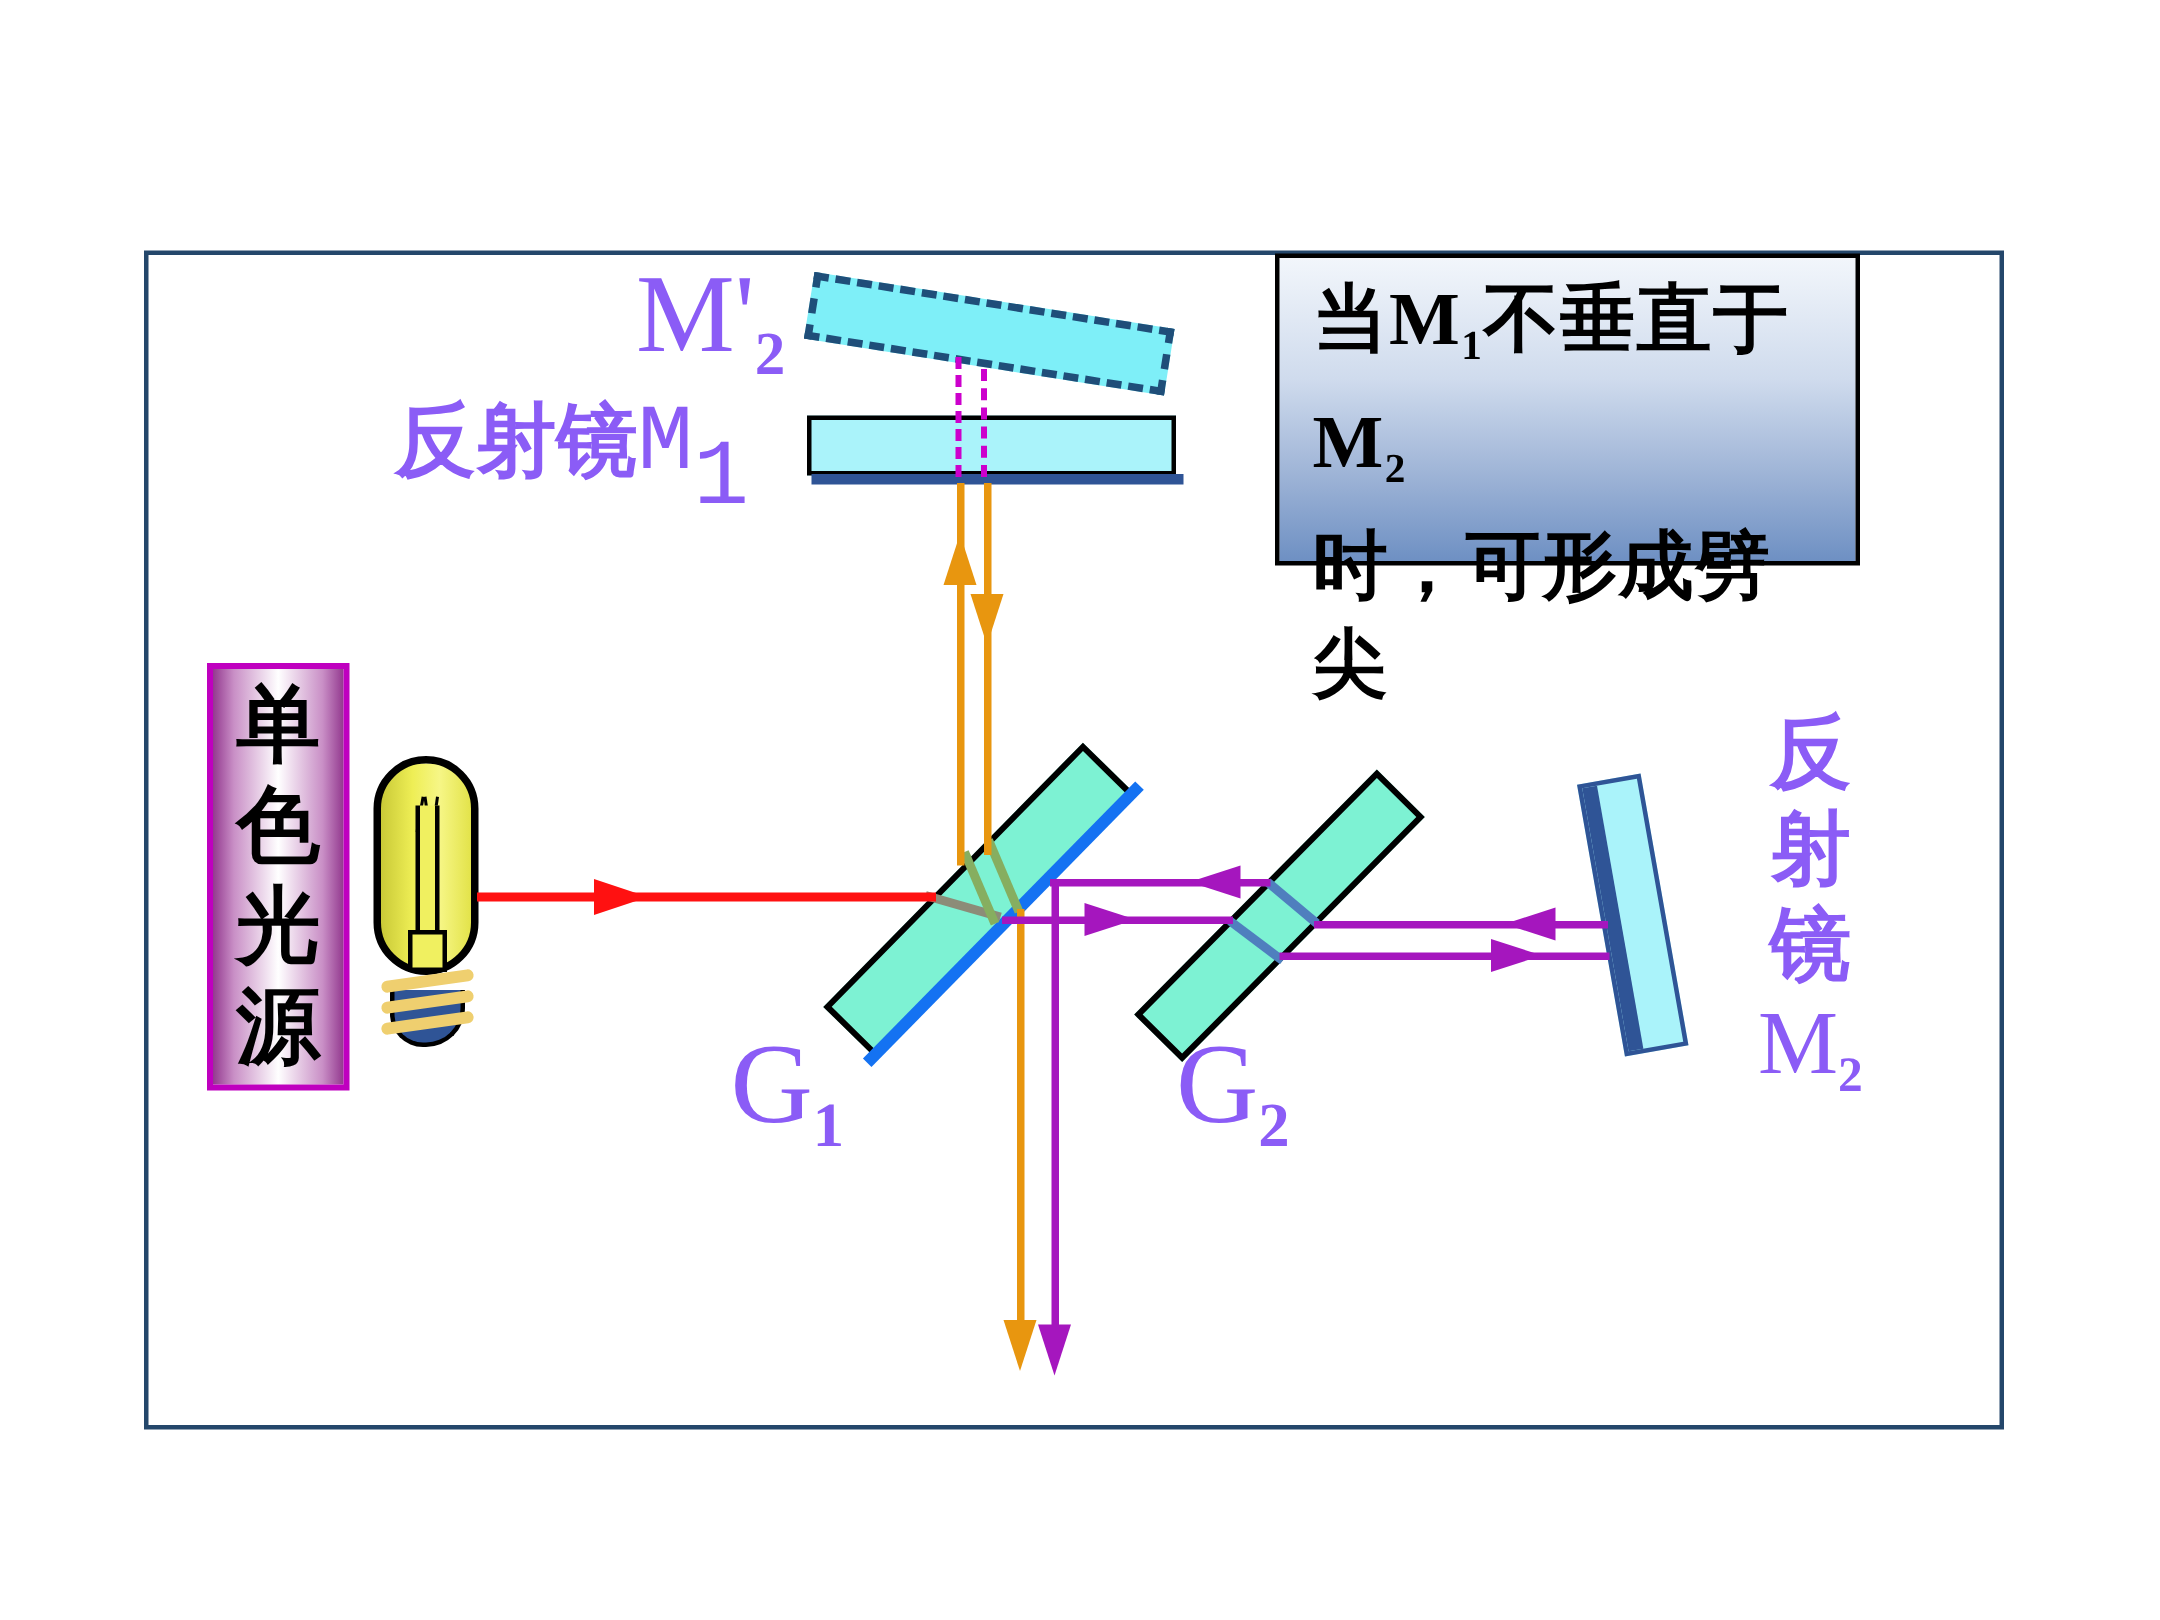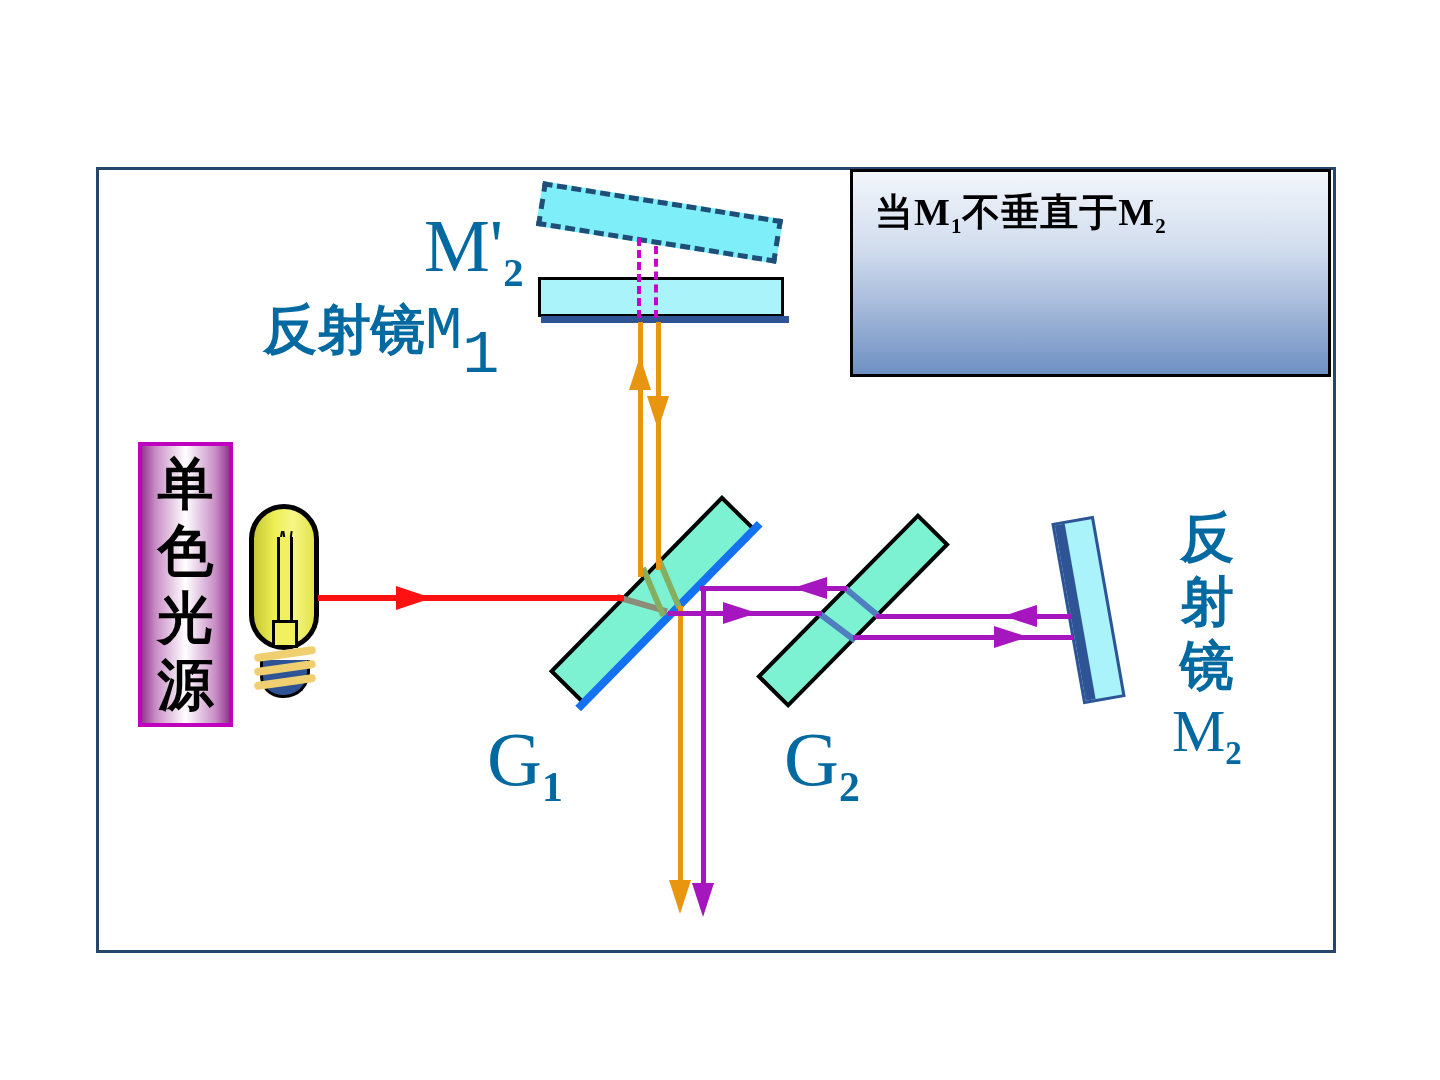--- a/index.html
+++ b/index.html
@@ -5,23 +5,23 @@
   html,body{margin:0;padding:0;}
   body{
     width:1440px;height:1080px;position:relative;background:#ffffff;
     font-family:"Liberation Serif","DejaVu Serif",serif;overflow:hidden;
   }
   .abs{position:absolute;box-sizing:border-box;}
   
   .frame{left:96px;top:167px;width:1240px;height:786px;border:3px solid var(--frame);}
   
   .infobox{
-    left:850px;top:169px;width:481px;height:208px;border:3px solid #000;
+    left:850px;top:169px;width:390px;height:208px;border:3px solid #000;
     background:linear-gradient(180deg,var(--infobox_top) 0%,#cfdbed 40%,#9db3d6 72%,var(--infobox_bottom) 100%);
-    color:#000;font-weight:bold;font-size:38px;line-height:65px;padding:8px 16px 0 22px;
+    color:#000;font-weight:bold;font-size:50px;line-height:65px;padding:8px 16px 0 22px;
     letter-spacing:1px;
   }
   .subsc{font-size:0.55em;vertical-align:-0.38em;font-weight:bold;}
   
   .vmirror{left:538px;top:200px;width:243px;height:45px;transform:rotate(9deg);
     border:5px dashed var(--dash_border);background:var(--virtual_fill);}
   
   .m1{left:538px;top:277px;width:246px;height:40px;border:3px solid #000;background:var(--mirror_fill);}
   .m1base{left:541px;top:316px;width:248px;height:7px;background:var(--navy);}
   
@@ -74,38 +74,39 @@
   .arr-left-p2{left:793px;top:577px;border-right:34px solid var(--purple);border-top:11px solid transparent;border-bottom:11px solid transparent;}
   .arr-dn-p{left:692px;top:883px;border-top:34px solid var(--purple);border-left:11px solid transparent;border-right:11px solid transparent;}
   
   .seg{position:absolute;height:6px;transform-origin:left center;}
   .seg-gray{left:617px;top:594px;width:52px;background:var(--gray_ray);transform:rotate(16deg);}
   .seg-olive-a{left:643px;top:565px;width:52px;background:var(--olive);transform:rotate(67deg);}
   .seg-olive-b{left:659px;top:557px;width:52px;background:var(--olive);transform:rotate(67deg);}
   .seg-steel-1{left:845px;top:585px;width:43px;background:var(--steel);transform:rotate(40deg);}
   .seg-steel-2{left:820px;top:611px;width:44px;background:var(--steel);transform:rotate(37deg);}
   
-  .lbl{color:#0369a1;white-space:nowrap;margin-top:36px;}
+  .lbl{color:#8b5cf6;white-space:nowrap;}
   .lbl-vm{left:424px;top:168px;font-size:74px;}
   .lbl-m1{left:263px;top:258px;font-size:54px;font-weight:bold;font-family:Liberation Mono, monospace;}
   .lbl-m1 .mm{font-size:62px;font-weight:normal;}
   .lbl-g{font-size:76px;}
   .lbl-g1{left:487px;top:680px;}
   .lbl-g2{left:784px;top:680px;}
   .lbl-m2{left:1172px;top:470px;display:flex;flex-direction:column;align-items:center;}
   .lbl-m2 .ch{font-size:54px;font-weight:bold;line-height:64px;}
   .lbl-m2 .mm{font-size:60px;line-height:66px;}
 </style>
 </head>
 <body>
 
 <div class="abs frame"></div>
 
 <div class="abs infobox">
   <div><span>当M</span><span class="subsc">1</span><span>不垂直于M</span><span class="subsc">2</span></div>
+  <div>时，可形成劈尖</div>
 </div>
 
 <div class="abs vmirror"></div>
 
 <div class="abs m1"></div>
 <div class="abs m1base"></div>
 
 <div class="abs dash1"></div>
 <div class="abs dash2"></div>
 

